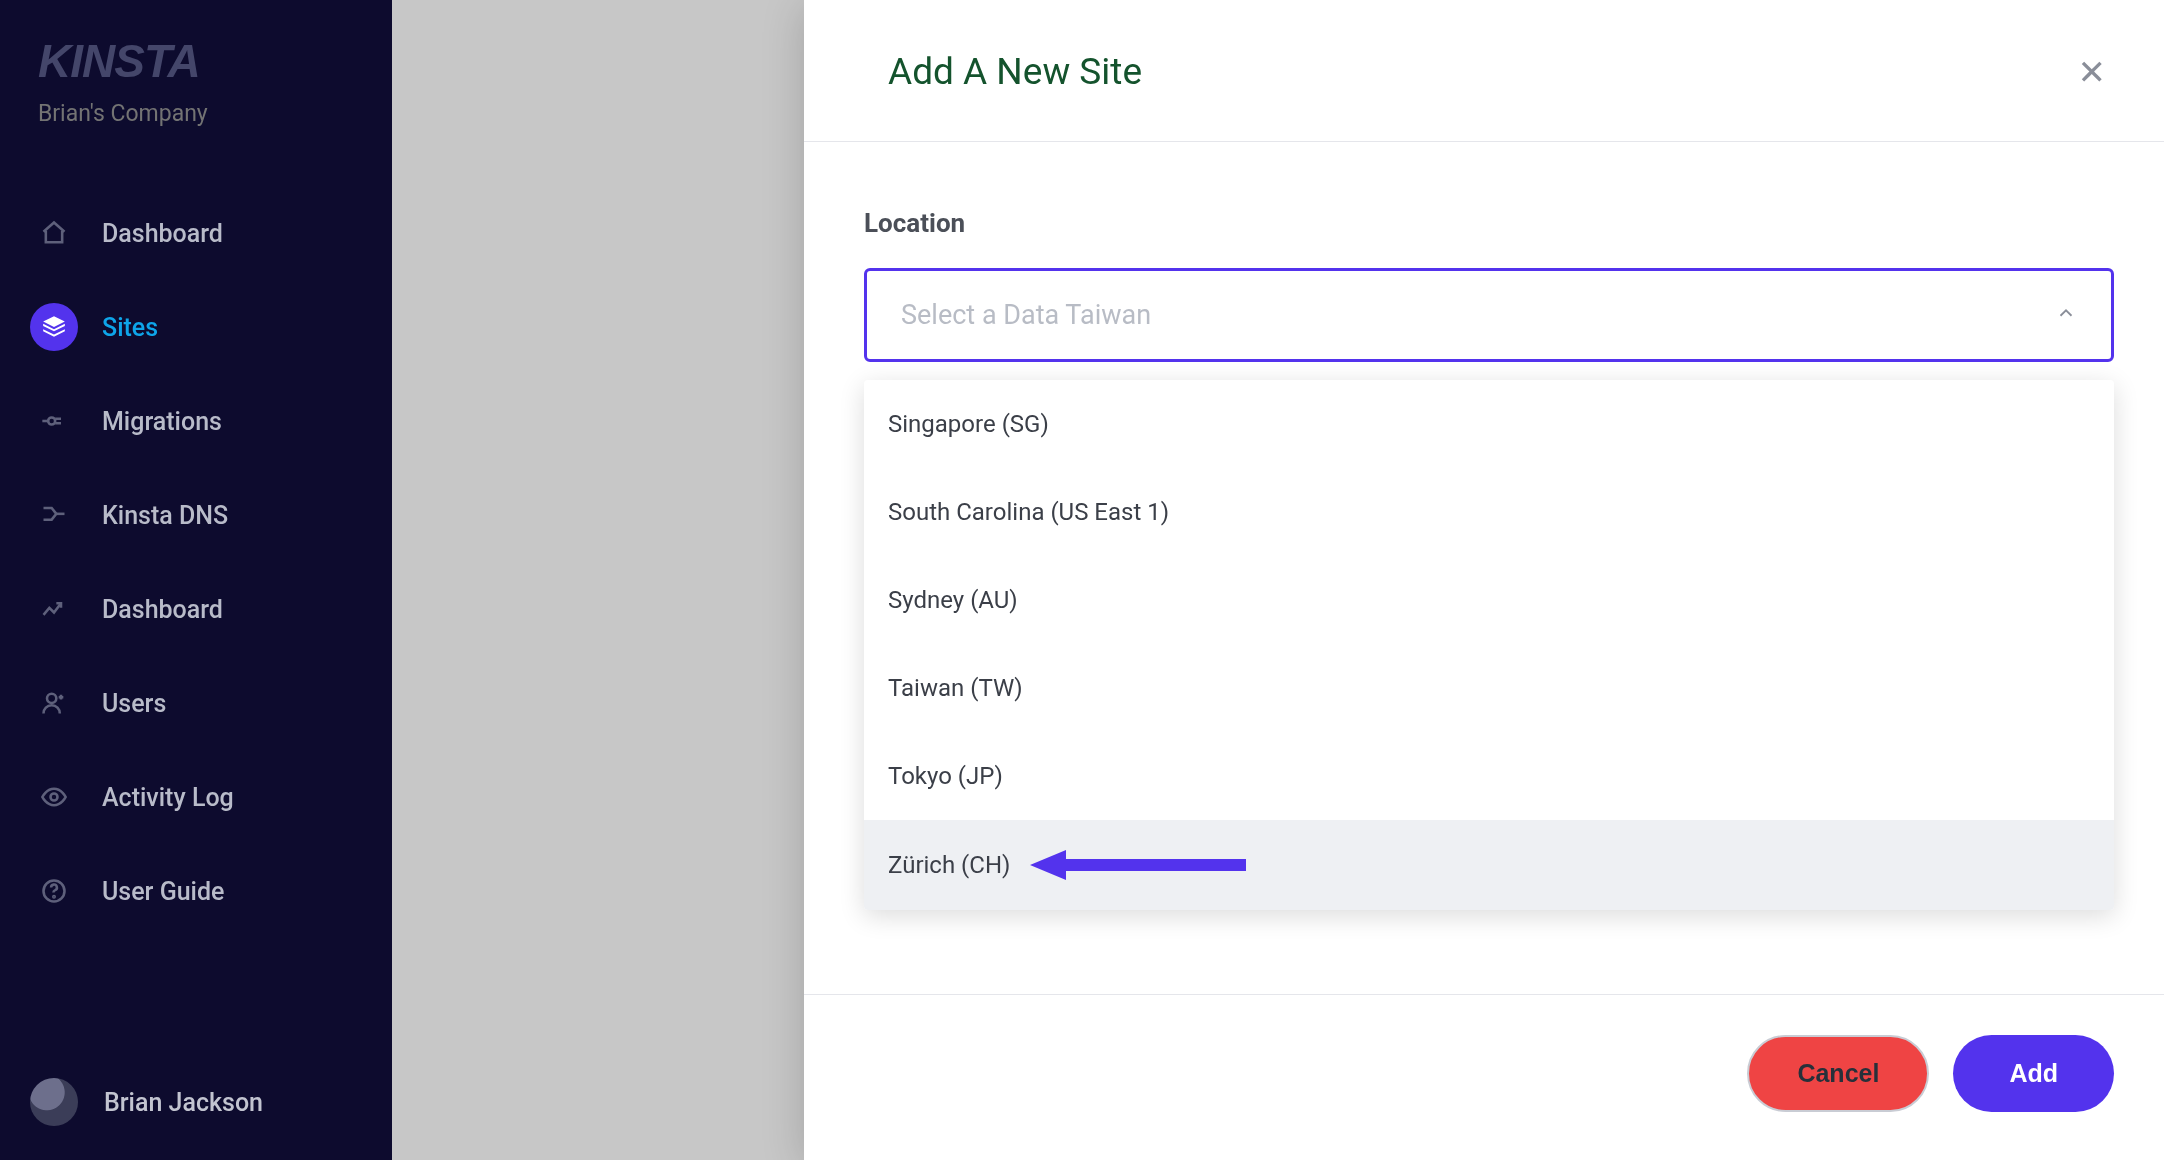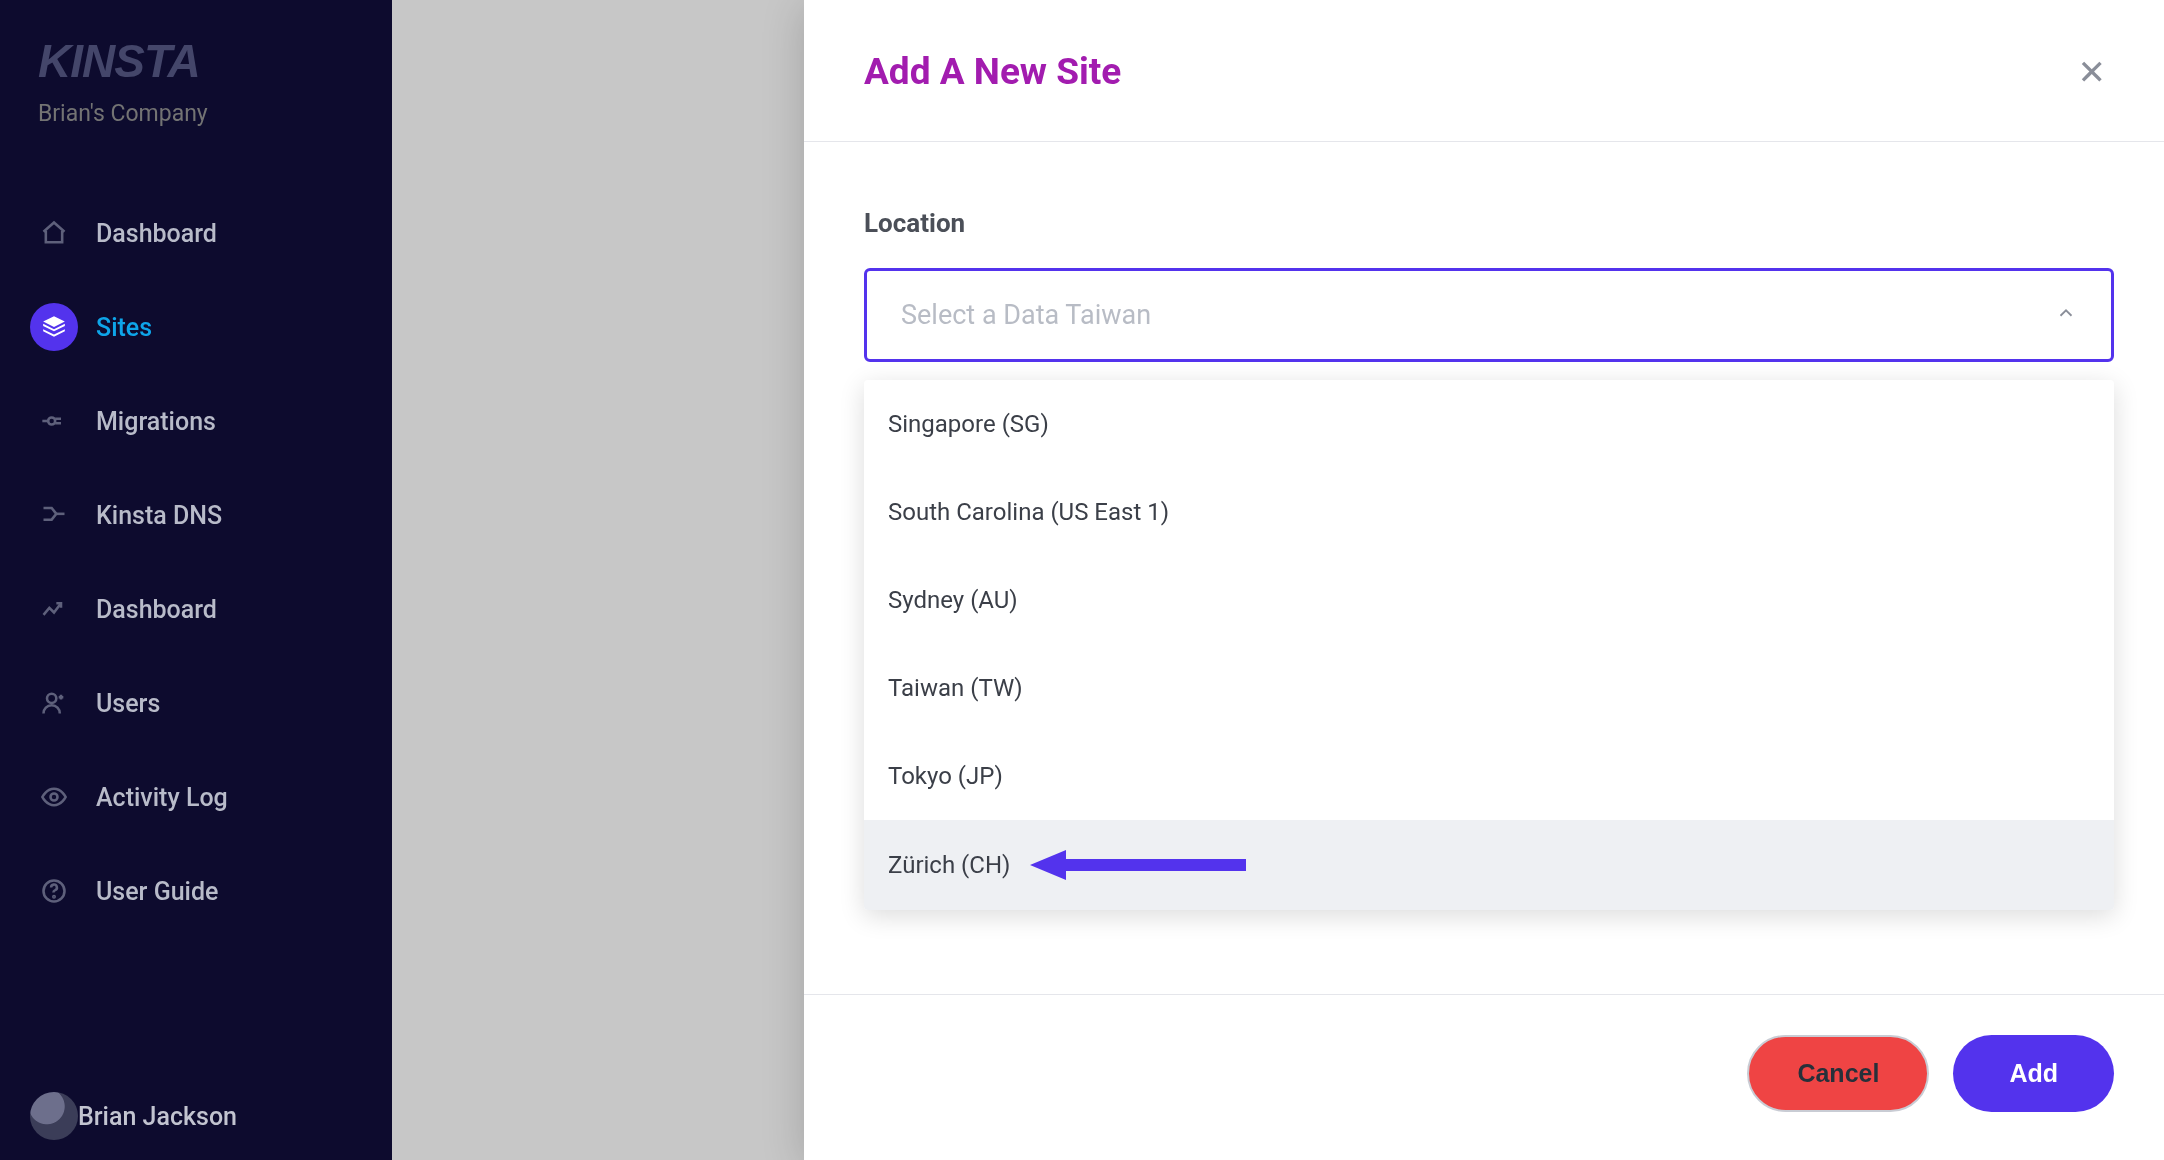--- a/index.html
+++ b/index.html
@@ -5,25 +5,25 @@
   * { box-sizing: border-box; margin: 0; padding: 0; }
   html, body { width: 2164px; height: 1160px; font-family: -apple-system, BlinkMacSystemFont, "Segoe UI", Roboto, Helvetica, Arial, sans-serif; overflow: hidden; background: #fff; }
   .app { display: flex; width: 100%; height: 100%; }
 
   
   .sidebar { width: 392px; height: 100%; background: #0d0b2e; color: #b8bbc9; display: flex; flex-direction: column; }
   .logo-block { padding: 34px 38px 12px; }
   .logo-text { font-family: Arial, Helvetica, sans-serif; font-size: 46px; font-weight: 900; letter-spacing: -1px; color: #44466a; text-transform: uppercase; font-style: italic; }
   .company-name { padding: 0 38px 40px; font-size: 23px; color: #737373; font-weight: 400; }
   .nav { display: flex; flex-direction: column; gap: 2px; margin-top: 20px; }
-  .nav-item { display: flex; align-items: center; gap: 18px; padding: 22px 30px; font-size: 25px; font-weight: 500; color: #b8bbc9; cursor: pointer; }
+  .nav-item { display: flex; align-items: center; gap: 24px; padding: 22px 30px; font-size: 25px; font-weight: 500; color: #b8bbc9; cursor: pointer; }
   .nav-item.active .nav-label { color: #0ea5e9; }
   .nav-icon-wrap { width: 48px; height: 48px; display: flex; align-items: center; justify-content: center; border-radius: 50%; color: #5e607b; flex-shrink: 0; }
   .nav-item.active .nav-icon-wrap { background: #5333ed; color: #fff; }
-  .sidebar-footer { margin-top: auto; padding: 24px 30px 20px; display: flex; align-items: center; }
+  .sidebar-footer { margin-top: auto; padding: 24px 30px 34px; display: flex; align-items: center; gap: 26px; }
   .avatar { width: 48px; height: 48px; border-radius: 50%; background: radial-gradient(circle at 35% 30%, #6d6f8c 0 38%, #3b3d58 40% 100%); flex-shrink: 0; }
   .user-name { font-size: 25px; color: #c2c4d0; font-weight: 500; }
 
   
   .main { flex: 1; position: relative; background: #fff; }
   .main-header { position: absolute; top: 0; left: 0; right: 0; height: 170px; display: flex; align-items: flex-start; justify-content: flex-end; padding: 36px 56px 0 0; gap: 28px; }
   .btn-primary { background: #5333ed; color: #fff; border: none; border-radius: 40px; padding: 22px 46px; font-size: 25px; font-weight: 600; cursor: pointer; }
   .export-row { position: absolute; top: 196px; right: 56px; }
   .btn-outline { background: #fff; color: #27303a; border: 2px solid #c9ccd4; border-radius: 40px; padding: 20px 40px; font-size: 24px; font-weight: 600; cursor: pointer; }
 
@@ -33,21 +33,21 @@
   .table-body { margin-top: 26px; display: flex; flex-direction: column; }
   .table-row { display: flex; justify-content: flex-end; padding: 38px 28px; border-top: 0; }
   .cell-disk { font-size: 24px; color: #3b3f48; font-weight: 500; }
 
   
   .backdrop { position: absolute; inset: 0; background: rgba(0,0,0,0.22); }
 
   
   .modal { position: absolute; left: 412px; top: 0; width: 1370px; height: 100%; background: #fff; display: flex; flex-direction: column; box-shadow: 0 6px 40px rgba(0,0,0,0.18); }
   .modal-head { display: flex; align-items: center; justify-content: space-between; padding: 50px 60px 48px; border-bottom: 1px solid #e5e6eb; }
-  .modal-title { font-size: 37px; font-weight: 700; color: #a21caf; }
+  .modal-title { font-size: 37px; font-weight: 400; color: #14532d; margin-left: 24px; }
   .close-x { font-size: 34px; color: #8a8e99; cursor: pointer; margin-right: 8px; font-weight: 300; }
   .modal-body { flex: 1; padding: 66px 60px 20px; position: relative; }
   .field-label { font-size: 26px; font-weight: 700; color: #4b4f58; margin-bottom: 30px; }
   .select-box { width: 100%; border: 3px solid #5333ed; border-radius: 6px; padding: 28px 34px; display: flex; align-items: center; justify-content: space-between; cursor: pointer; }
   .select-placeholder { font-size: 27px; color: #b8bcc5; }
   .chevron { color: #8a8e99; }
   .dropdown { position: absolute; left: 60px; right: 60px; top: 238px; background: #fff; border-radius: 4px; box-shadow: 0 6px 26px rgba(0,0,0,0.14); overflow: hidden; }
   .dd-list { position: relative; }
   .dd-option { padding: 30px 24px; font-size: 24px; color: #3b3f48; cursor: pointer; display: flex; align-items: center; }
   .dd-option.highlighted { background: #eef0f3; }

